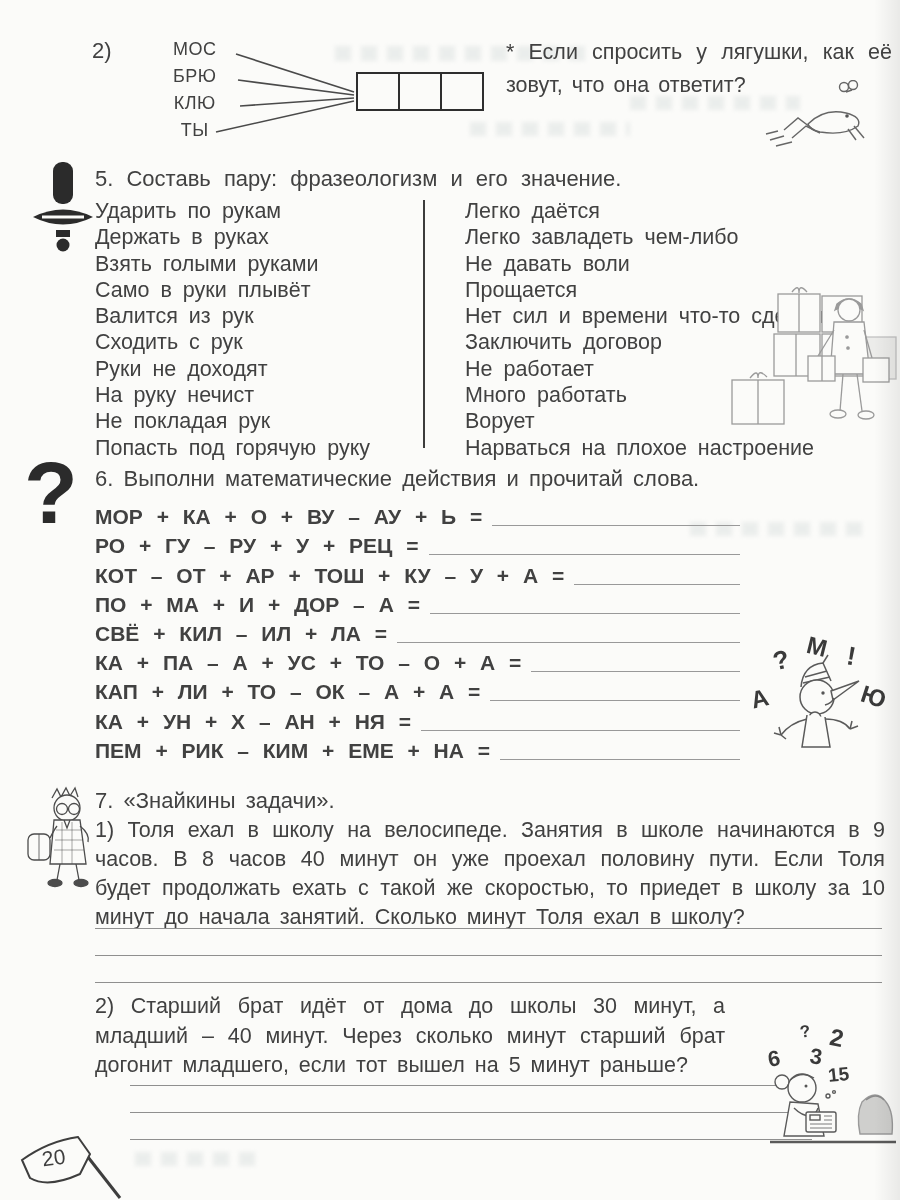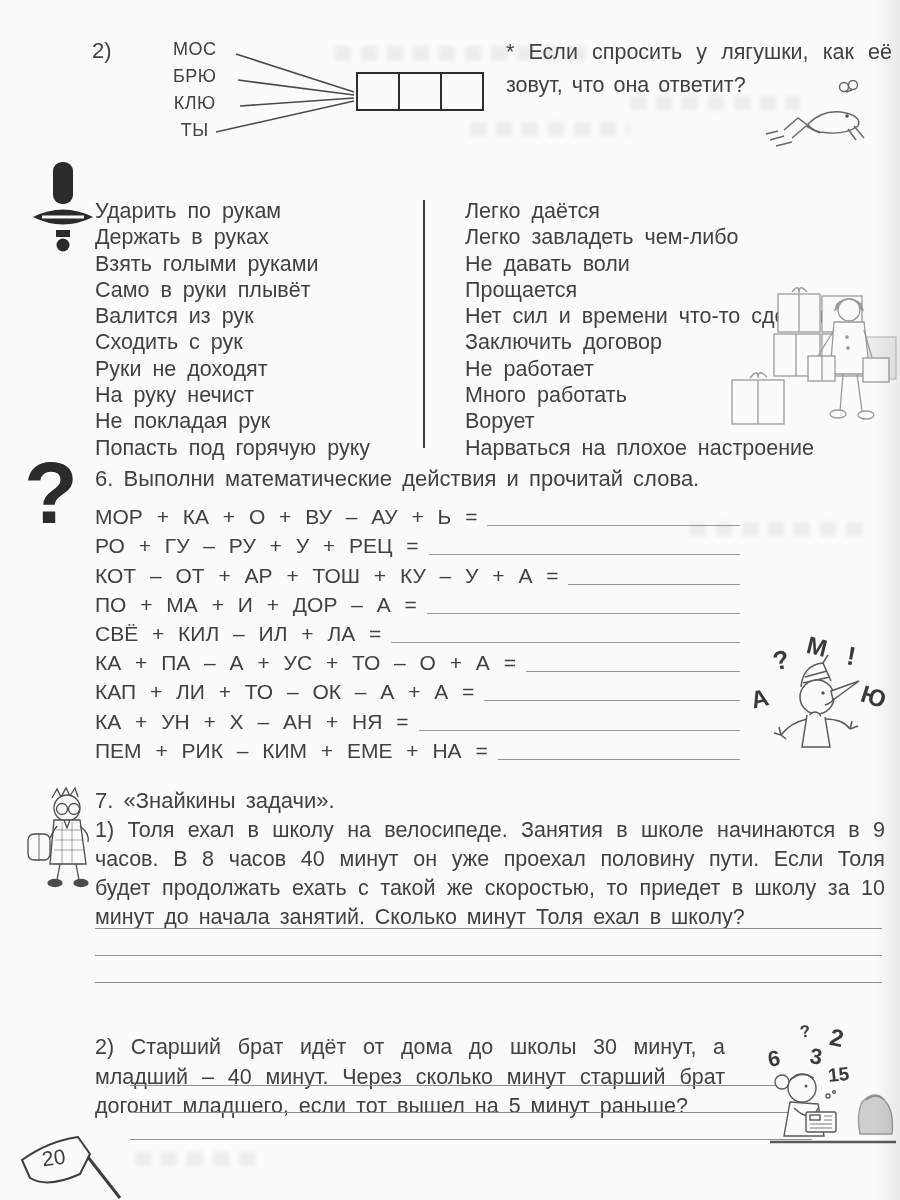--- a/index.html
+++ b/index.html
@@ -29,39 +29,39 @@
   #ex5-cols{left:95px;top:198px;width:790px;display:flex;}
   .col{font-size:21.5px;line-height:26.3px;word-spacing:5px;white-space:nowrap;}
   #col-left{width:328px;}
   #col-divider{border-left:2.5px solid #3c3c3c;height:248px;margin-top:2px;}
   #col-right{padding-left:40px;}
   #gifts{left:726px;top:282px;}
   
   #q-icon{left:24px;top:448px;font-size:88px;font-weight:900;color:#2b2b2b;line-height:90px;}
   #ex6-head{left:95px;top:466px;width:790px;font-size:22px;word-spacing:4px;}
   #equations{left:95px;top:500px;width:645px;}
-  .eq-row{display:flex;align-items:flex-end;height:29.2px;font-size:21px;word-spacing:8px;white-space:nowrap;}
+  .eq-row{display:flex;align-items:flex-end;height:29.2px;font-size:21px;word-spacing:8px;white-space:nowrap;font-weight:bold;}
   .eq-row .answer-line{flex:1;border-bottom:1.3px solid #999;margin-left:10px;margin-bottom:3px;min-width:40px;}
   #buratino{left:745px;top:625px;width:152px;height:155px;}
   .float-glyph{position:absolute;font-weight:700;color:#3a3a3a;}
   .bl0{left:28px;top:20px;font-size:26px;transform:rotate(-12deg);}
   .bl1{left:62px;top:8px;font-size:24px;transform:rotate(14deg);}
   .bl2{left:102px;top:16px;font-size:26px;transform:rotate(10deg);}
   .bl3{left:6px;top:60px;font-size:24px;transform:rotate(-14deg);}
   .bl4{left:116px;top:58px;font-size:24px;transform:rotate(18deg);}
   
   #znayka{left:24px;top:782px;}
   #ex7-head{left:95px;top:788px;font-size:22px;word-spacing:4px;}
   #problem1{left:95px;top:816px;width:790px;font-size:21.5px;line-height:29px;
             text-align:justify;text-align-last:left;word-spacing:4px;}
   #lines1{left:95px;top:902px;width:787px;}
   #lines2{left:130px;top:1059px;width:682px;}
   .lines div{height:26px;border-bottom:1.2px solid #8f8f8f;}
   #problem2{left:95px;top:992px;width:630px;font-size:21.5px;line-height:29.5px;
-            text-align:justify;text-align-last:left;word-spacing:4px;margin-top:41px;}
+            text-align:justify;text-align-last:left;word-spacing:4px;}
   #calc-girl{left:766px;top:1022px;width:134px;height:128px;}
   .fn0{left:34px;top:0px;font-size:17px;transform:rotate(-8deg);}
   .fn1{left:64px;top:2px;font-size:24px;transform:rotate(12deg);}
   .fn2{left:2px;top:24px;font-size:22px;transform:rotate(-10deg);}
   .fn3{left:44px;top:22px;font-size:22px;transform:rotate(8deg);}
   .fn4{left:62px;top:42px;font-size:19px;transform:rotate(-6deg);}
   #page-flag{left:14px;top:1128px;width:112px;height:72px;}
   #flag-number{position:absolute;left:28px;top:18px;font-size:21px;color:#3e3e3e;transform:rotate(-8deg);}
   
   .ghost{position:absolute;opacity:.16;filter:blur(2px);
@@ -123,20 +123,24 @@
   </svg>
 
   <svg class="abs" id="excl-icon" width="66" height="92" viewBox="0 0 66 92">
     <rect x="23" y="2" width="20" height="42" rx="9" fill="#2b2b2b"></rect>
     <path d="M3,57 Q33,42 63,57 Q33,72 3,57 Z" fill="#2b2b2b"></path>
     <line x1="12" y1="57" x2="54" y2="57" stroke="#fbfbf9" stroke-width="3"></line>
     <rect x="26" y="70" width="14" height="7" fill="#2b2b2b"></rect>
     <circle cx="33" cy="85" r="6.5" fill="#2b2b2b"></circle>
   </svg>
 
+  <div class="abs" id="ex5-head">
+    <span>5.</span>
+    <span>Составь пару: фразеологизм и его значение.</span>
+  </div>
 
   <div class="abs" id="ex5-cols">
     <div class="col" id="col-left">
       <div>Ударить по рукам</div>
       <div>Держать в руках</div>
       <div>Взять голыми руками</div>
       <div>Само в руки плывёт</div>
       <div>Валится из рук</div>
       <div>Сходить с рук</div>
       <div>Руки не доходят</div>

